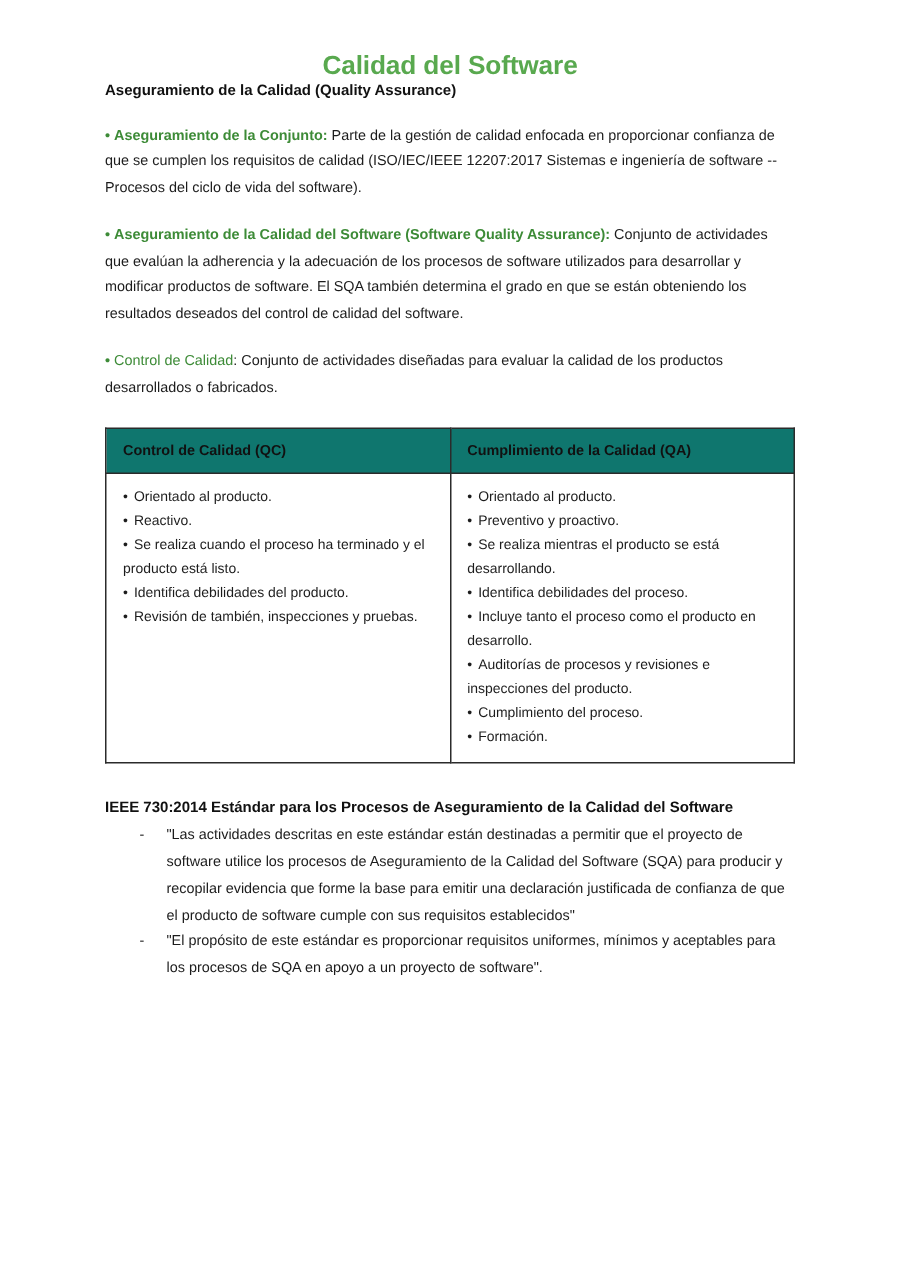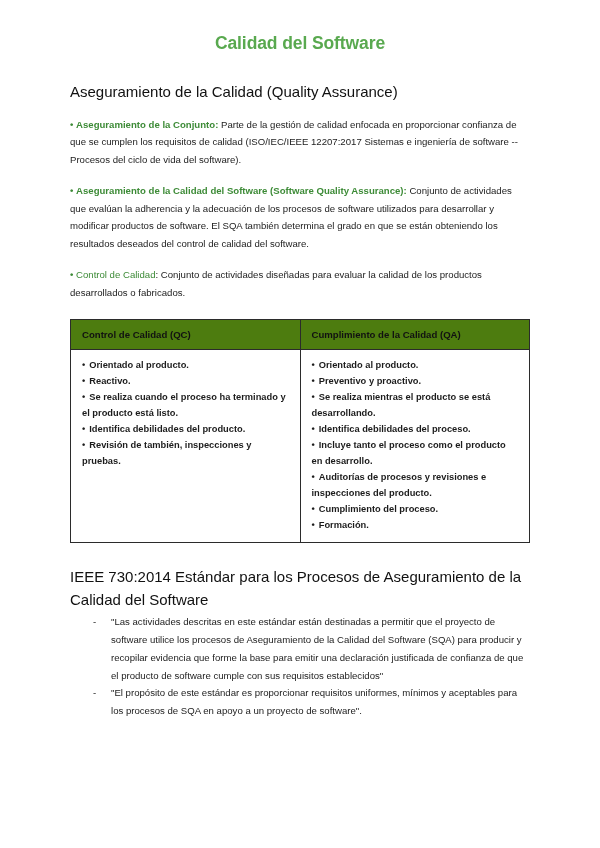--- a/index.html
+++ b/index.html
@@ -25,24 +25,23 @@
   .doc-title {
     margin: 0;
     padding-top: 33px;
     text-align: center;
     font-size: 17.5px;
     font-weight: bold;
     color: #59a94f;
     letter-spacing: -0.1px;
   }
   .section-heading {
-    font-size: 15px;
-    font-weight: normal;
+    font-size: 10px;
+    font-weight: bold;
     color: #111111;
-    margin-top: 27px;
     margin-bottom: 0;
     line-height: 1.4;
   }
   .para {
     font-size: 9.6px;
     line-height: 1.82;
     color: #1c1c1c;
     margin-top: 14px;
     margin-bottom: 0;
     text-align: left;
@@ -67,54 +66,53 @@
     margin-top: 18px;
     table-layout: fixed;
   }
   table.compare th,
   table.compare td {
     border: 1px solid #2b2b2b;
     vertical-align: top;
     padding: 8px 10px 8px 11px;
   }
   table.compare th {
-    background: #4d7c0f;
+    background: #0f766e;
     font-size: 9.6px;
     font-weight: bold;
     text-align: left;
     color: #111111;
     padding-top: 9px;
     padding-bottom: 9px;
     margin-left: 48px;
   }
   table.compare td {
     font-size: 9.3px;
     line-height: 1.72;
     color: #1c1c1c;
     height: 172px;
-    font-weight: bold;
   }
   .cell-list {
     margin: 0;
     padding: 0;
     list-style: none;
   }
   .cell-list li {
     margin: 0;
     padding: 0;
     text-indent: 0;
   }
   .cell-list li .dot {
     margin-right: 4px;
   }
 
   
   .ieee-heading {
-    font-size: 15px;
-    font-weight: normal;
+    font-size: 10px;
+    font-weight: bold;
     color: #111111;
     margin-top: 22px;
     margin-bottom: 0;
     line-height: 1.55;
   }
   .ieee-question {
     font-size: 9.6px;
     color: #1c1c1c;
     margin-top: 4px;
     margin-bottom: 0;

